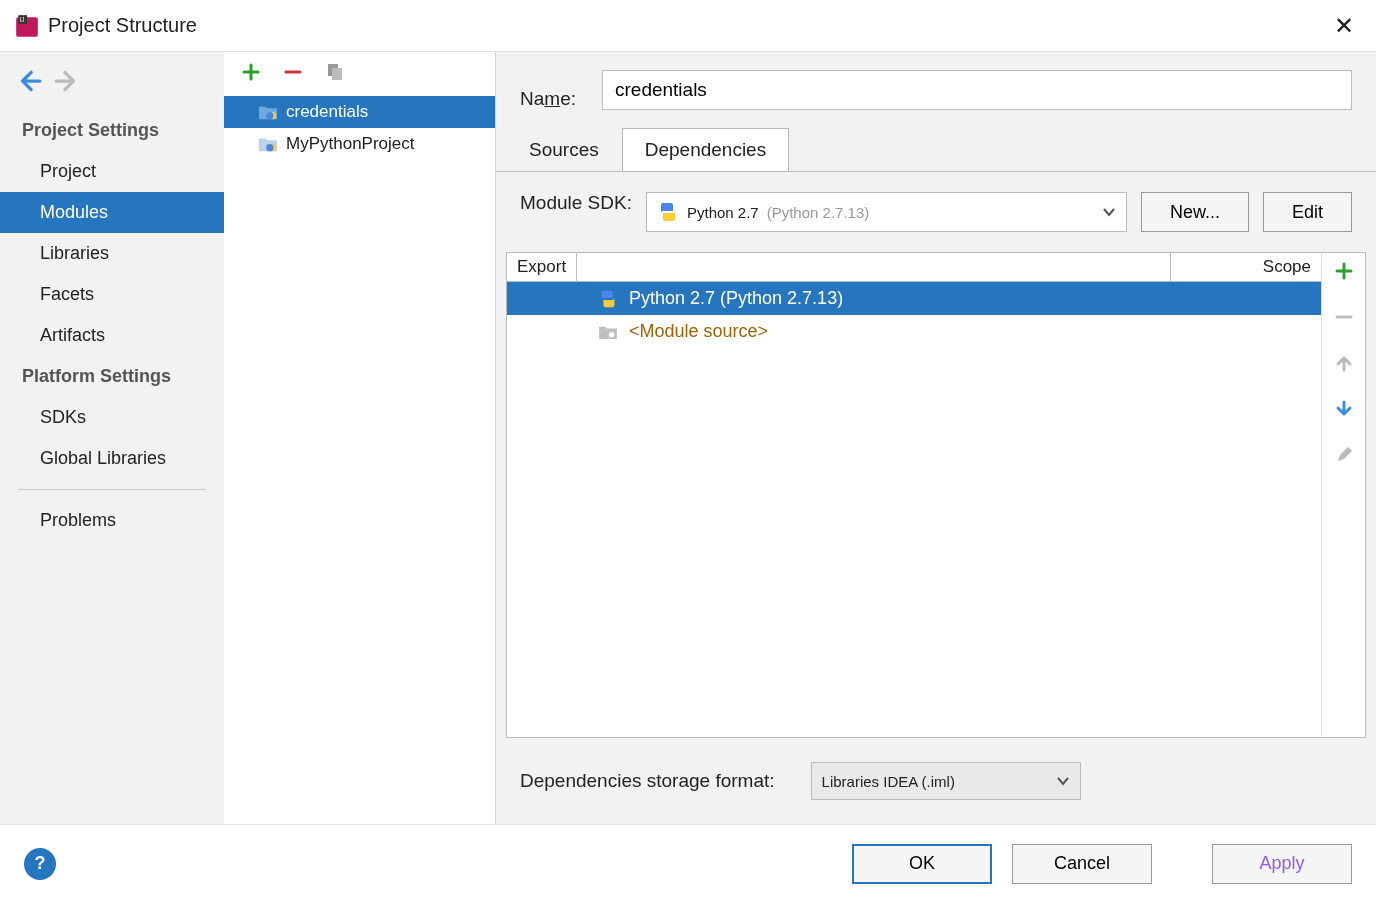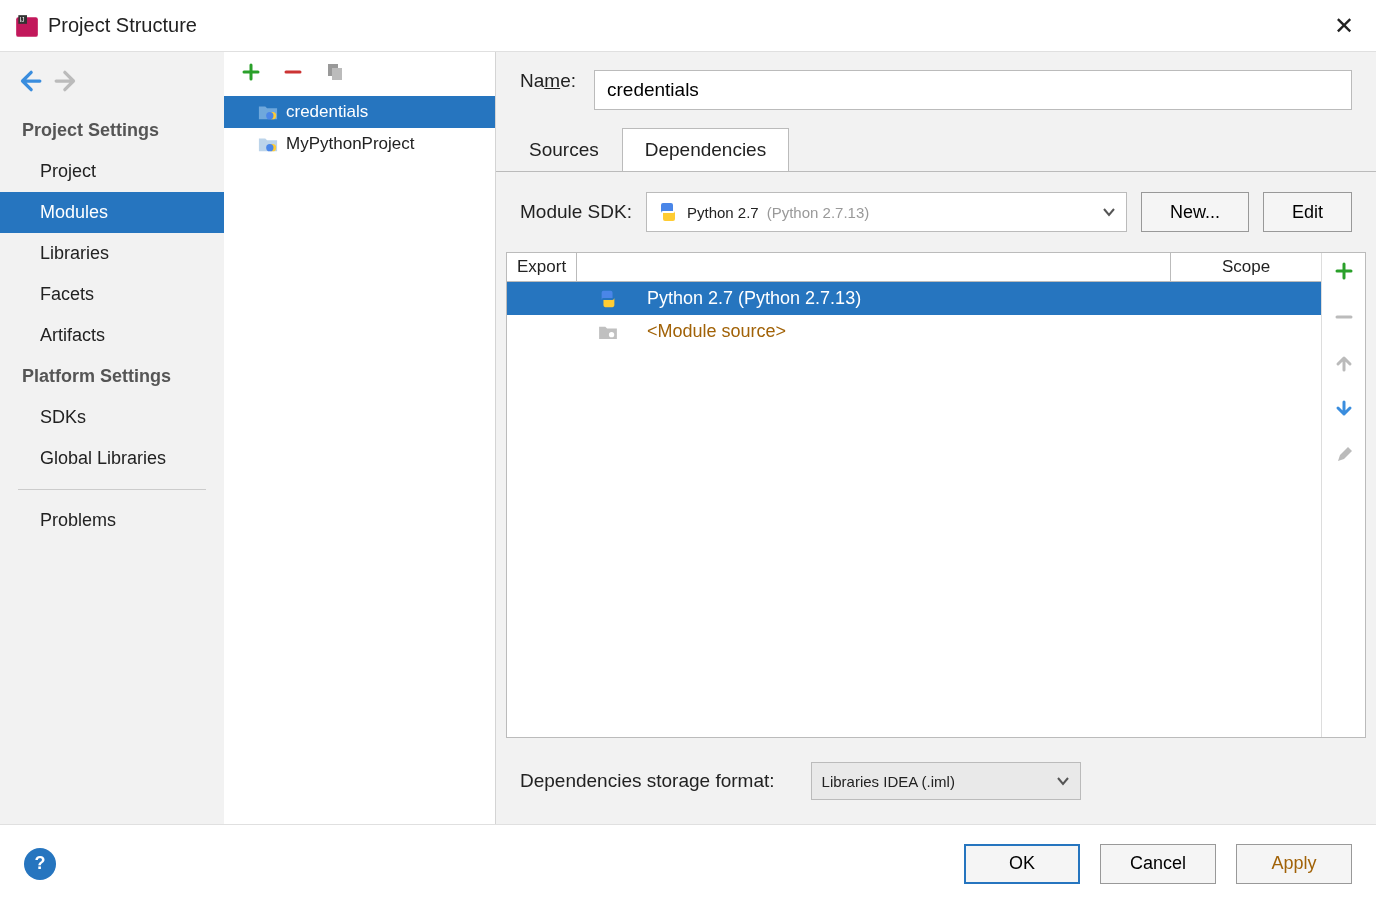--- a/index.html
+++ b/index.html
@@ -25,63 +25,63 @@
 .module-panel { width: 272px; border-right: 1px solid #d4d4d4; display: flex; flex-direction: column; }
 .module-toolbar { height: 40px; display: flex; align-items: center; gap: 20px; padding: 10px 16px; }
 .tb-btn { width: 22px; height: 22px; display: flex; align-items: center; justify-content: center; cursor: pointer; }
 .module-list { flex: 1; padding-top: 4px; }
 .module-item { display: flex; align-items: center; gap: 8px; padding: 6px 10px 6px 34px; font-size: 17px; cursor: pointer; }
 .module-item.selected { background: #2675bf; color: #fff; }
 .folder-icon { width: 20px; height: 16px; display: inline-flex; align-items: center; justify-content: center; }
 
 
 .content { flex: 1; display: flex; flex-direction: column; background: #f2f2f2; }
-.name-row { display: flex; align-items: flex-start; padding: 18px 24px; gap: 18px; }
+.name-row { display: flex; align-items: flex-end; padding: 18px 24px; gap: 26px; }
 .name-row label { font-size: 19px; }
 .name-row .underline { text-decoration: underline; }
 .name-input { flex: 1; height: 40px; padding: 0 12px; font-size: 19px; border: 1px solid #bbb; background: #fff; }
 
 .tabs { display: flex; padding: 0 10px; }
 .tab { padding: 10px 22px; font-size: 19px; border: 1px solid #bbb; border-bottom: none; background: #e6e6e6; cursor: pointer; }
 .tab.active { background: #fff; border-color: #bbb; }
 .tab:not(.active) { border-color: transparent; background: transparent; }
 
 .tab-content { flex: 1; display: flex; flex-direction: column; border-top: 1px solid #bbb; background: #f2f2f2; min-height: 0; }
 
-.sdk-row { display: flex; align-items: center; gap: 14px; padding: 20px 24px; }
+.sdk-row { display: flex; align-items: flex-start; gap: 14px; padding: 20px 24px; }
 .sdk-row label { font-size: 19px; }
 .sdk-select { flex: 1; height: 40px; border: 1px solid #bbb; background: #fff; display: flex; align-items: center; padding: 0 10px; gap: 8px; cursor: pointer; }
 .sdk-select .chev { margin-left: auto; }
 .btn { height: 40px; padding: 0 28px; border: 1px solid #999; background: #f5f5f5; font-size: 18px; cursor: pointer; }
 
 .dep-area { flex: 1; display: flex; border: 1px solid #bbb; margin: 0 10px 10px 10px; background: #fff; min-height: 0; }
 .dep-table-wrap { flex: 1; display: flex; flex-direction: column; }
 .dep-header { display: flex; border-bottom: 1px solid #bbb; }
 .dep-header .col-export { padding: 4px 10px; font-size: 17px; border-right: 1px solid #bbb; }
 .dep-header .col-mid { flex: 1; border-right: 1px solid #bbb; }
-.dep-header .col-scope { width: 150px; padding: 4px 10px; font-size: 17px; text-align: center; }
+.dep-header .col-scope { width: 150px; padding: 4px 10px; font-size: 17px; text-align: right; }
 .dep-rows { flex: 1; overflow: auto; }
-.dep-row { display: flex; align-items: center; padding: 6px 10px 6px 90px; font-size: 18px; gap: 28px; }
+.dep-row { display: flex; align-items: center; padding: 6px 10px 6px 90px; font-size: 18px; gap: 10px; }
 .dep-row.sel { background: #2675bf; color: #fff; }
 .dep-row .dr-icon { width: 22px; height: 18px; display: inline-flex; align-items: center; justify-content: center; }
 .module-source { color: #a16207; }
 .dep-side { width: 44px; border-left: 1px solid #ddd; display: flex; flex-direction: column; align-items: center; padding-top: 6px; gap: 22px; }
 .side-btn { width: 24px; height: 24px; display: flex; align-items: center; justify-content: center; cursor: pointer; }
 
 .storage-row { display: flex; align-items: center; gap: 36px; padding: 14px 24px 24px 24px; }
 .storage-row label { font-size: 19px; }
 .storage-select { width: 270px; height: 38px; border: 1px solid #bbb; background: #e9e9e9; display: flex; align-items: center; padding: 0 10px; cursor: pointer; }
 .storage-select .chev { margin-left: auto; }
 
 .footer { height: 78px; border-top: 1px solid #e0e0e0; display: flex; align-items: center; padding: 0 24px; gap: 20px; }
 .help-icon { width: 32px; height: 32px; border-radius: 50%; background: #2675bf; color: #fff; display: flex; align-items: center; justify-content: center; font-weight: bold; font-size: 18px; cursor: pointer; }
 .footer .spacer { flex: 1; }
-.footer .btn { width: 116px; text-align: center; }
+.footer .btn { width: 140px; text-align: center; }
 .btn-ok { border: 2px solid #2675bf; }
-.btn-disabled { color: #a16207; }
+.btn-disabled { color: #8b5cf6; margin-left: 40px; }
 
 .grey { color: #999; }
 .green { color: #2aa02a; }
 .red { color: #c33; }
 
 svg { display: block; }
 </style>
 </head>
 <body>
 

